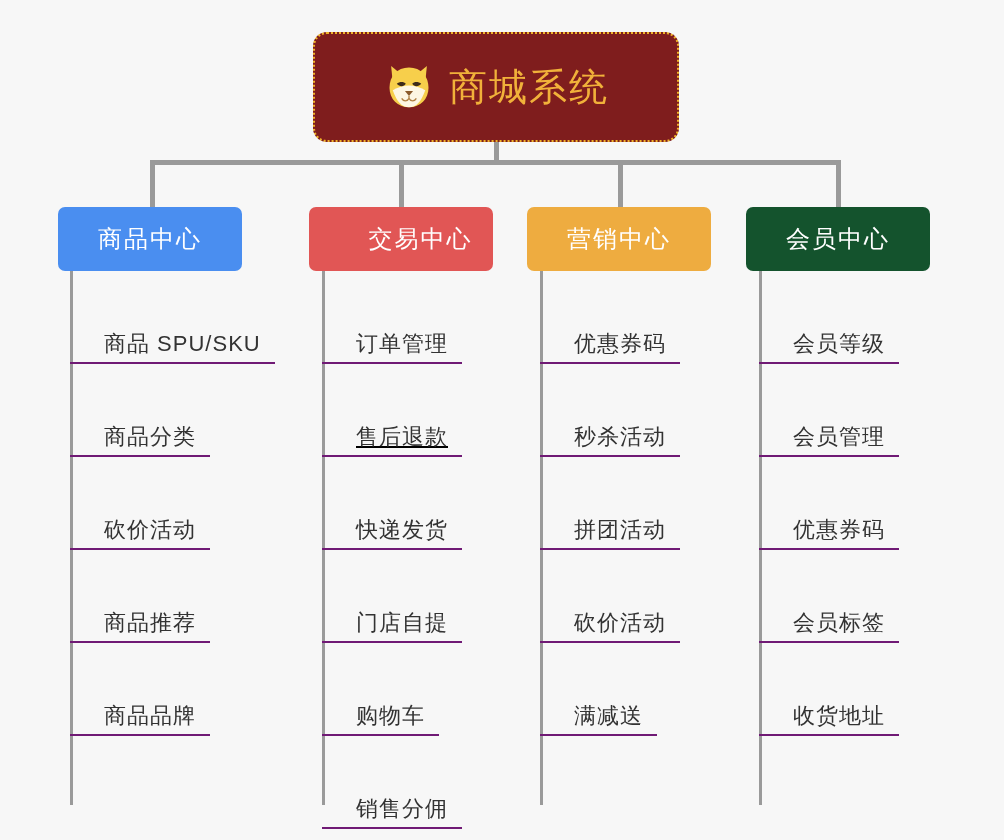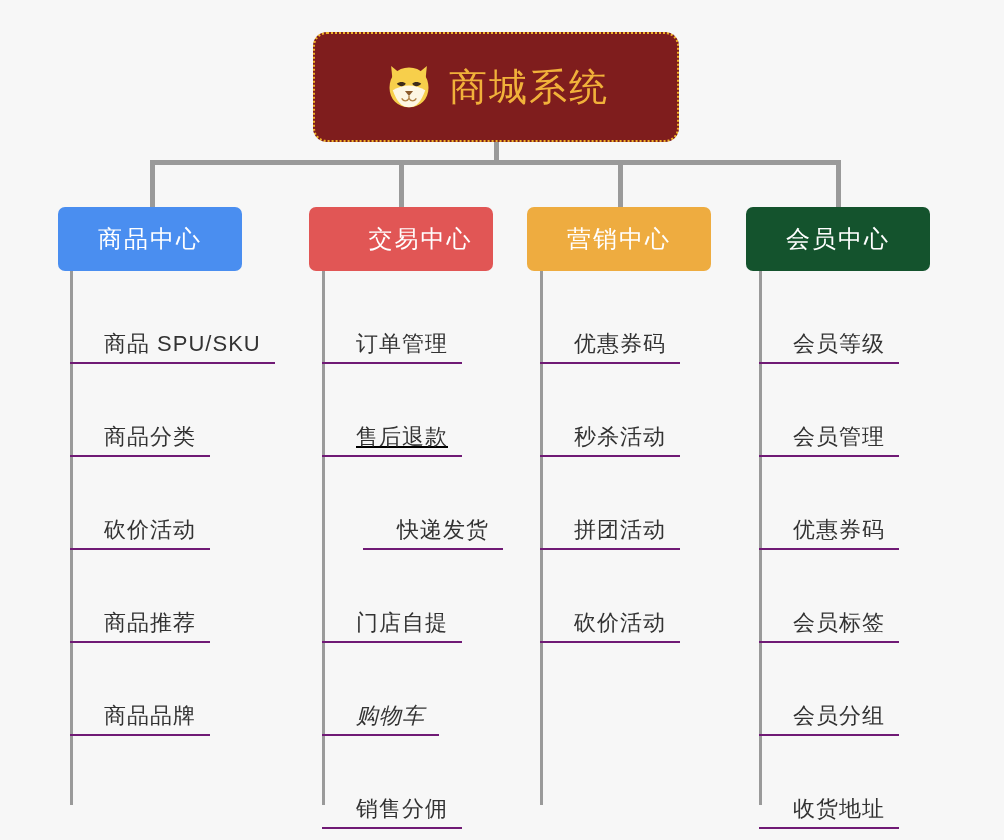--- a/index.html
+++ b/index.html
@@ -197,27 +197,27 @@
   </div>
 
   <div class="leaf-col c1">
     <div class="leaf-rail" style="height: 534px;"></div>
     <div class="leaf-item" style="width: 140px;">
         <span class="leaf-label">订单管理</span>
       </div>
     <div class="leaf-item" style="width: 140px; text-decoration: underline;">
         <span class="leaf-label">售后退款</span>
       </div>
-    <div class="leaf-item" style="width: 140px; margin-left: 41px;">
+    <div class="leaf-item" style="width: 140px;">
         <span class="leaf-label">快递发货</span>
       </div>
     <div class="leaf-item" style="width: 140px;">
         <span class="leaf-label">门店自提</span>
       </div>
-    <div class="leaf-item" style="width: 117px; font-style: italic;">
+    <div class="leaf-item" style="width: 117px;">
         <span class="leaf-label">购物车</span>
       </div>
     <div class="leaf-item" style="width: 140px;">
         <span class="leaf-label">销售分佣</span>
       </div>
   </div>
 
   <div class="leaf-col c2">
     <div class="leaf-rail" style="height: 534px;"></div>
     <div class="leaf-item" style="width: 140px;">
@@ -225,37 +225,37 @@
       </div>
     <div class="leaf-item" style="width: 140px;">
         <span class="leaf-label">秒杀活动</span>
       </div>
     <div class="leaf-item" style="width: 140px;">
         <span class="leaf-label">拼团活动</span>
       </div>
     <div class="leaf-item" style="width: 140px;">
         <span class="leaf-label">砍价活动</span>
       </div>
+    <div class="leaf-item" style="width: 117px;">
+        <span class="leaf-label">满减送</span>
+      </div>
   </div>
 
   <div class="leaf-col c3">
     <div class="leaf-rail" style="height: 534px;"></div>
     <div class="leaf-item" style="width: 140px;">
         <span class="leaf-label">会员等级</span>
       </div>
     <div class="leaf-item" style="width: 140px;">
         <span class="leaf-label">会员管理</span>
       </div>
     <div class="leaf-item" style="width: 140px;">
         <span class="leaf-label">优惠券码</span>
       </div>
     <div class="leaf-item" style="width: 140px;">
         <span class="leaf-label">会员标签</span>
       </div>
     <div class="leaf-item" style="width: 140px;">
-        <span class="leaf-label">会员分组</span>
-      </div>
-    <div class="leaf-item" style="width: 140px;">
         <span class="leaf-label">收货地址</span>
       </div>
   </div>
 
 </div>
 
 </body></html>

